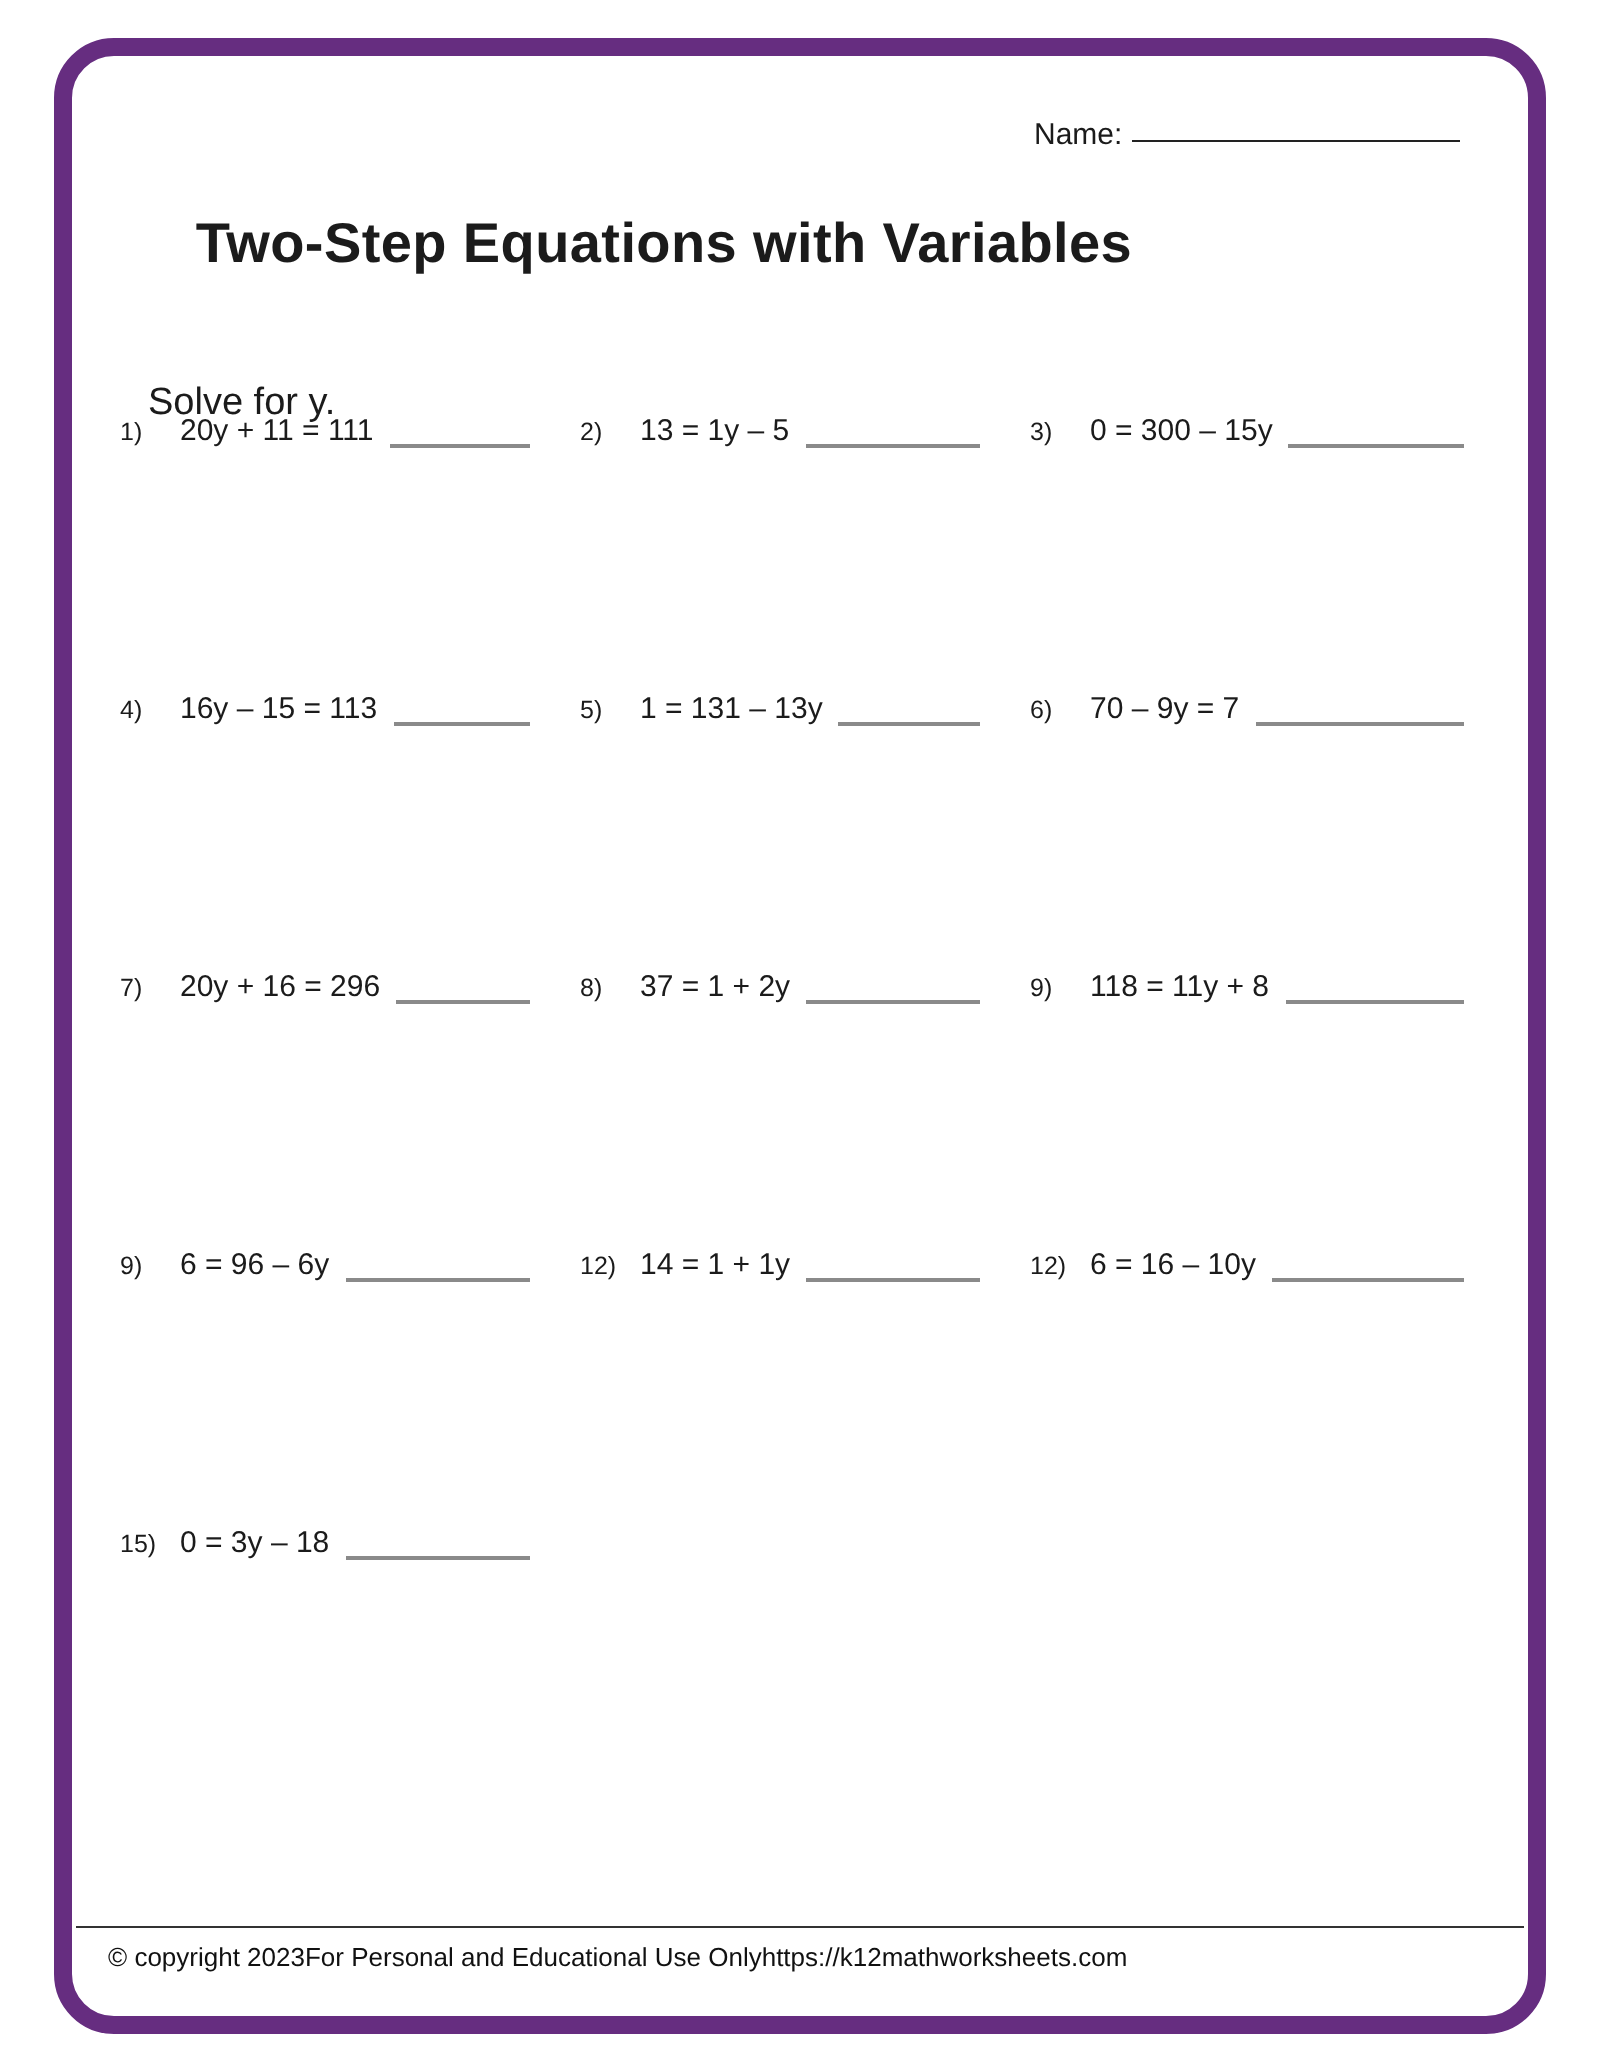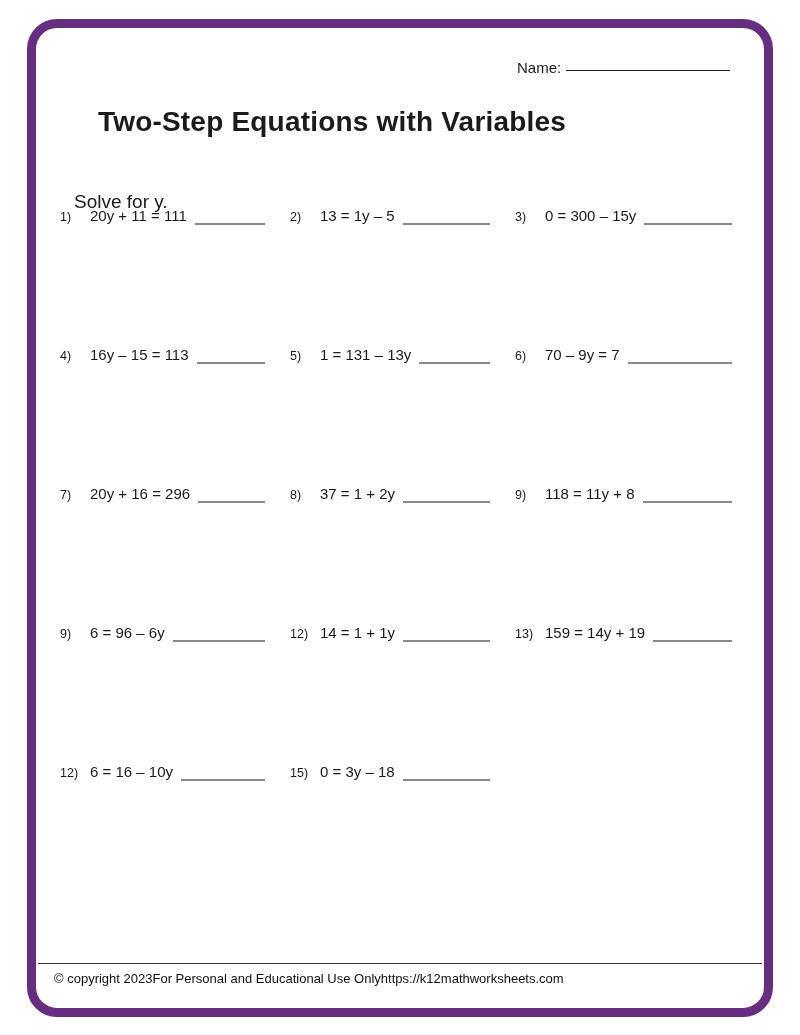--- a/index.html
+++ b/index.html
@@ -144,25 +144,20 @@
     <span class="pnum">9)</span>
     <span class="peq">6 = 96 – 6y</span>
     <span class="answer-blank"></span>
   </div>
   <div class="problem">
     <span class="pnum">12)</span>
     <span class="peq">14 = 1 + 1y</span>
     <span class="answer-blank"></span>
   </div>
   <div class="problem">
-    <span class="pnum">13)</span>
-    <span class="peq">159 = 14y + 19</span>
-    <span class="answer-blank"></span>
-  </div>
-  <div class="problem">
     <span class="pnum">12)</span>
     <span class="peq">6 = 16 – 10y</span>
     <span class="answer-blank"></span>
   </div>
   <div class="problem">
     <span class="pnum">15)</span>
     <span class="peq">0 = 3y – 18</span>
     <span class="answer-blank"></span>
   </div>
 </div>

